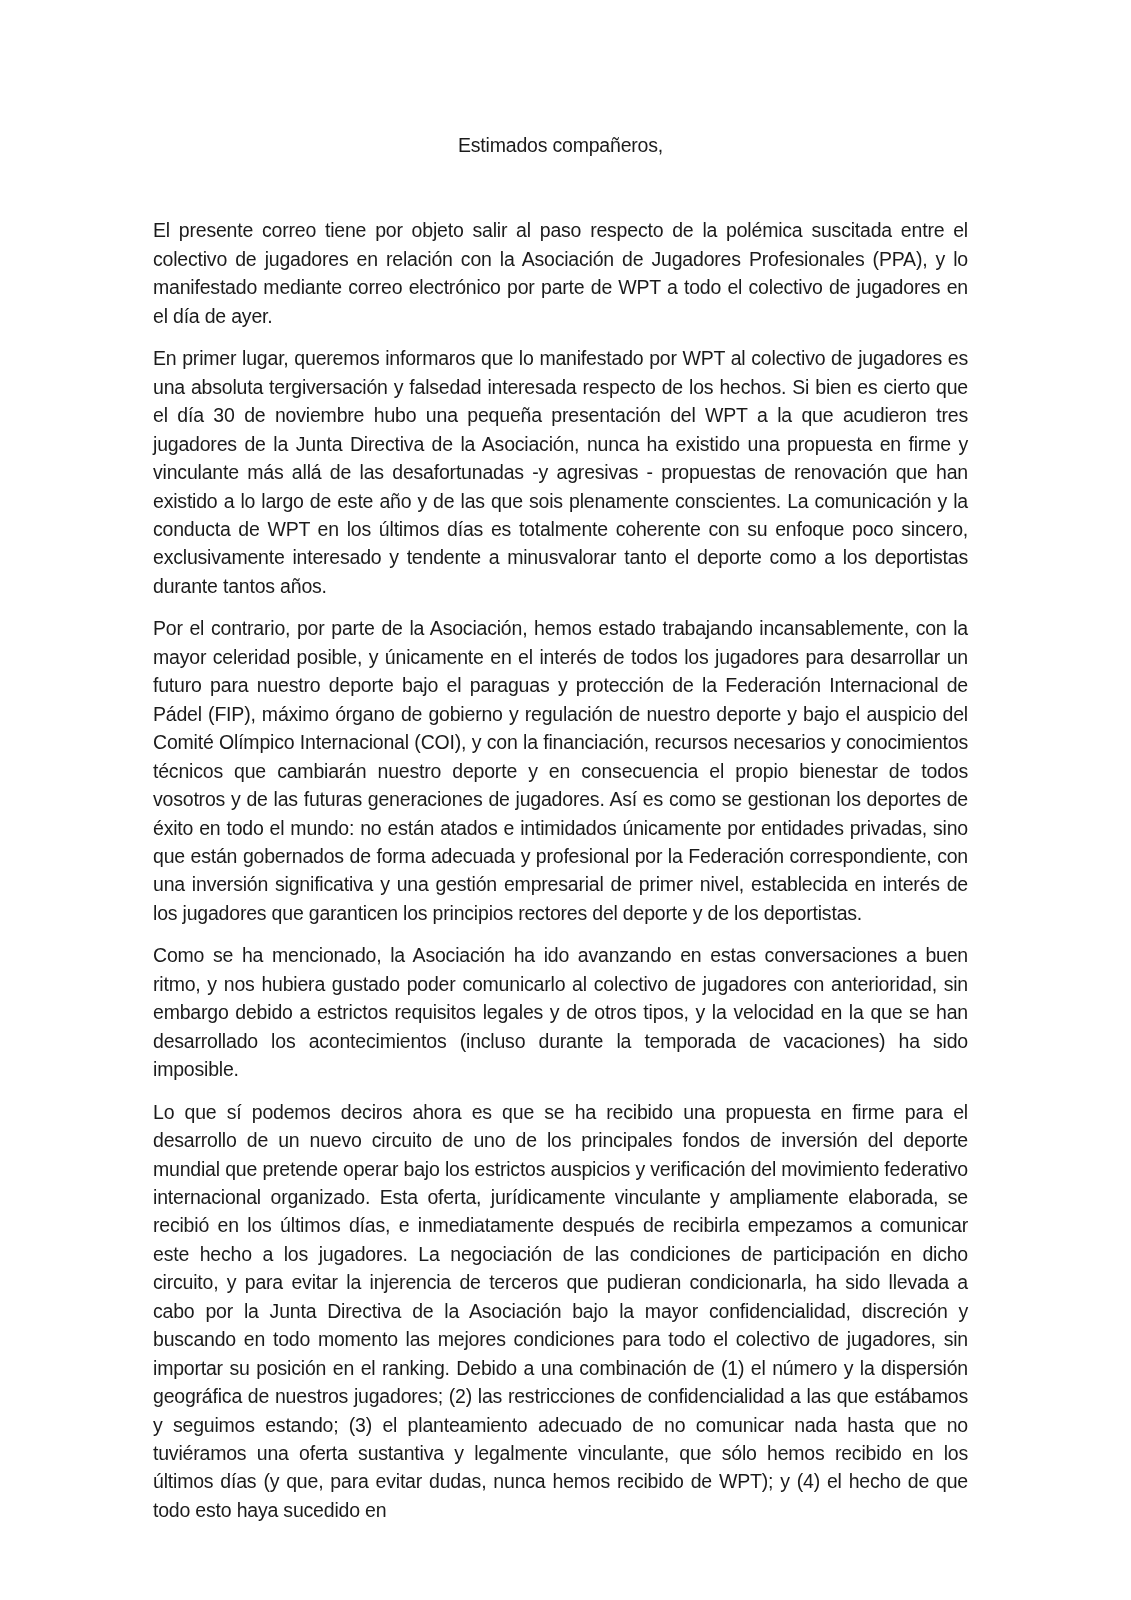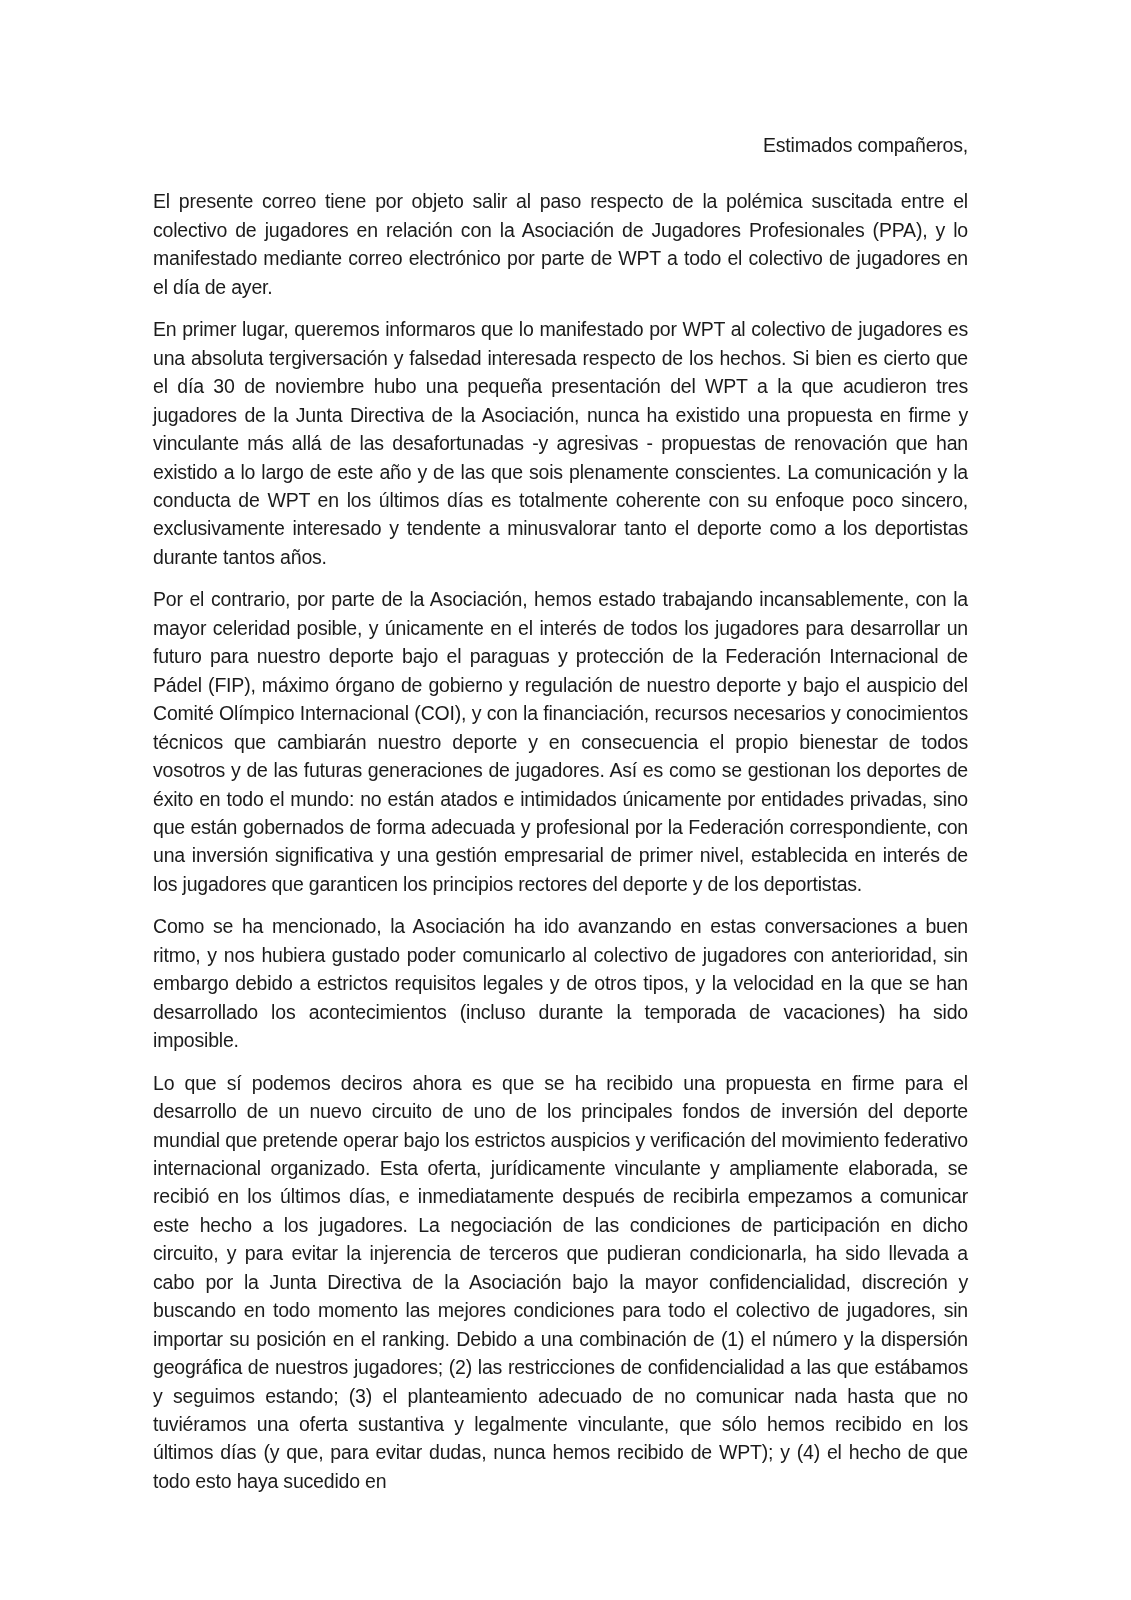--- a/index.html
+++ b/index.html
@@ -24,22 +24,22 @@
     font-size: 19.5px;
     line-height: 28.45px;
     letter-spacing: -0.2px;
     text-align: justify;
     text-justify: inter-word;
   }
   .letter-body p {
     margin: 0 0 14px 0;
   }
   p.greeting {
-    text-align: right;
-    margin-bottom: 28px;
+    text-align: center;
+    margin-bottom: 57px;
   }
   p.para:last-child {
     margin-bottom: 0;
   }
 </style>
 </head>
 <body>
 
 <div class="page">
   <div class="letter-body">

